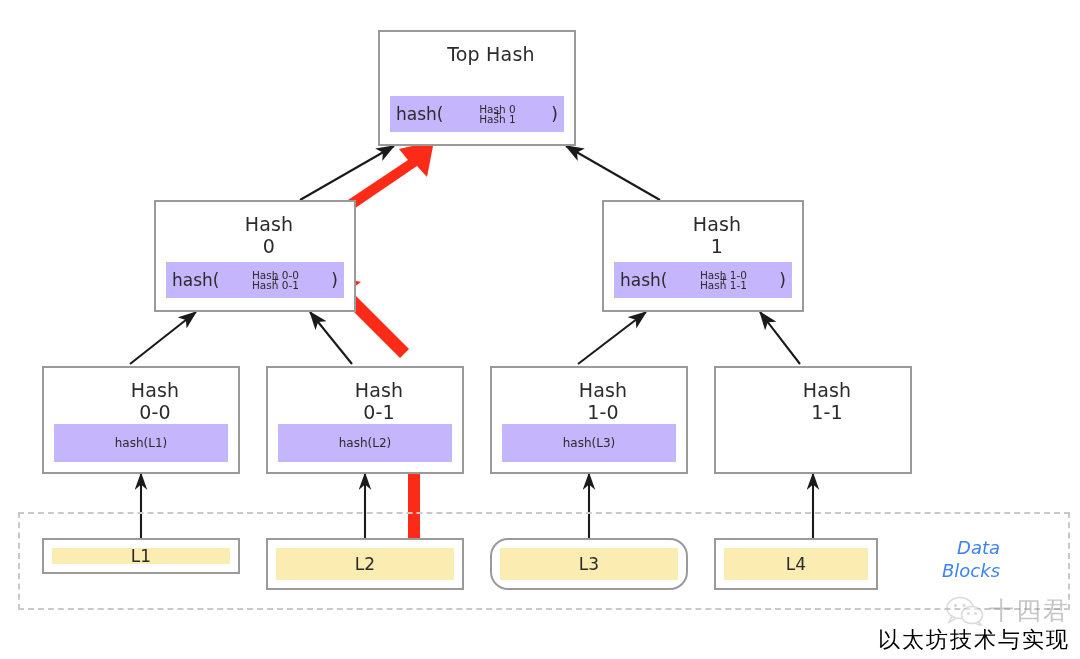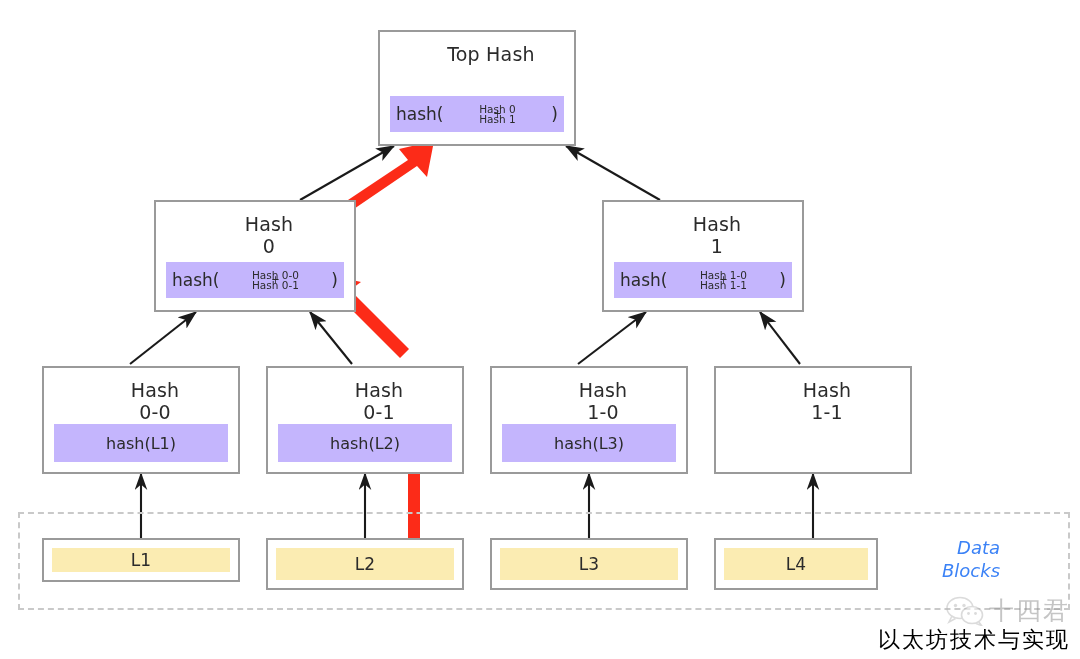--- a/index.html
+++ b/index.html
@@ -53,21 +53,21 @@
     background: #c4b5fd;
     display: flex;
     align-items: center;
     justify-content: center;
   }
   .hashbar.leafbar {
     height: 38px;
     bottom: 10px;
   }
   .hash-simple {
-    font-size: 16px;
+    font-size: 12px;
     color: #2b2b2b;
   }
   .hash-compound {
     display: flex;
     align-items: center;
     justify-content: center;
     gap: 0px;
     width: 100%;
     padding: 0 6px;
     box-sizing: border-box;
@@ -284,33 +284,33 @@
     </div>
   </div>
 
   <div class="node" style="left:714px; top:366px; width:198px; height:108px;">
     <div class="node-title">Hash
 1-1</div>
   </div>
 
   <div id="datazone" style="left:18px; top:512px; width:1052px; height:98px;"></div>
 
-  <div class="datablock" style="left:42px; top:538px; width:198px; height:44px;">
+  <div class="datablock" style="left:42px; top:538px; width:198px; height:36px;">
     <div class="fill">
       <span>L1</span>
     </div>
   </div>
 
   <div class="datablock" style="left:266px; top:538px; width:198px; height:52px;">
     <div class="fill">
       <span>L2</span>
     </div>
   </div>
 
-  <div class="datablock" style="left:490px; top:538px; width:198px; height:52px;">
+  <div class="datablock" style="left:490px; top:538px; width:198px; height:52px;border-radius:18px;">
     <div class="fill">
       <span>L3</span>
     </div>
   </div>
 
   <div class="datablock" style="left:714px; top:538px; width:164px; height:52px;">
     <div class="fill">
       <span>L4</span>
     </div>
   </div>

